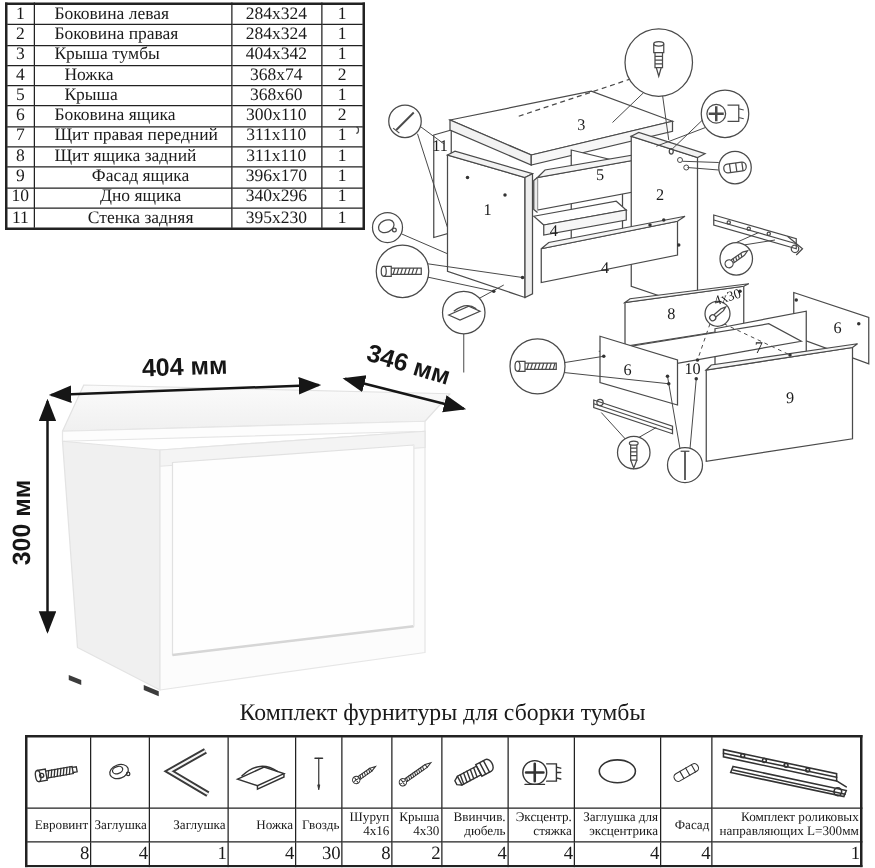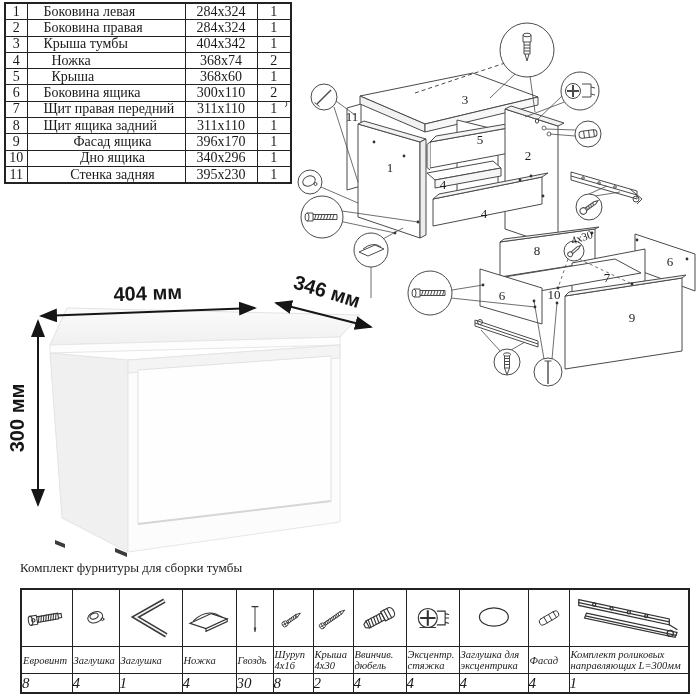--- a/index.html
+++ b/index.html
@@ -10,24 +10,24 @@
   table.parts{position:absolute;left:4px;top:2px;border-collapse:collapse;
               border:2px solid #222;font-size:14px;}
   table.parts td{border:1px solid #222;height:15.3px;line-height:1;padding:0 2px;
                  white-space:nowrap;}
   table.parts td.c{text-align:center;padding:0;}
   table.parts td.name{padding-left:16px;}
   table.parts tr.ind1 td.name{padding-left:15px;text-align:center;}
   table.parts tr.ind2 td.name{padding-left:24px;}
 
   
-  .hw-title{position:absolute;top:560px;left:20px;width:668px;
-            font-size:13px;}
+  .hw-title{position:absolute;top:560px;left:20px;width:668px;text-align:center;
+            font-size:19px;}
   table.hw{position:absolute;left:20px;top:588px;width:668px;table-layout:fixed;
-           border-collapse:collapse;border:2px solid #222;text-align:left;font-style:italic;}
+           border-collapse:collapse;border:2px solid #222;text-align:right;}
   table.hw td{border:1px solid #222;padding:0;overflow:hidden;}
   table.hw tr.irow td{height:56px;vertical-align:middle;}
   table.hw tr.lrow td{height:24px;font-size:10.5px;line-height:11px;padding:1px 1px;}
   table.hw tr.qrow td{height:18px;font-size:15px;line-height:18px;}
   table.hw svg{display:block;margin:0 auto;height:52px;max-width:100%;}
 
   
   .lineart{stroke:#4a4a4a;fill:none;stroke-width:1;}
   #expl text{font-size:13px;fill:#1c1c1c;}
   #expl .note{font-size:11px;}

